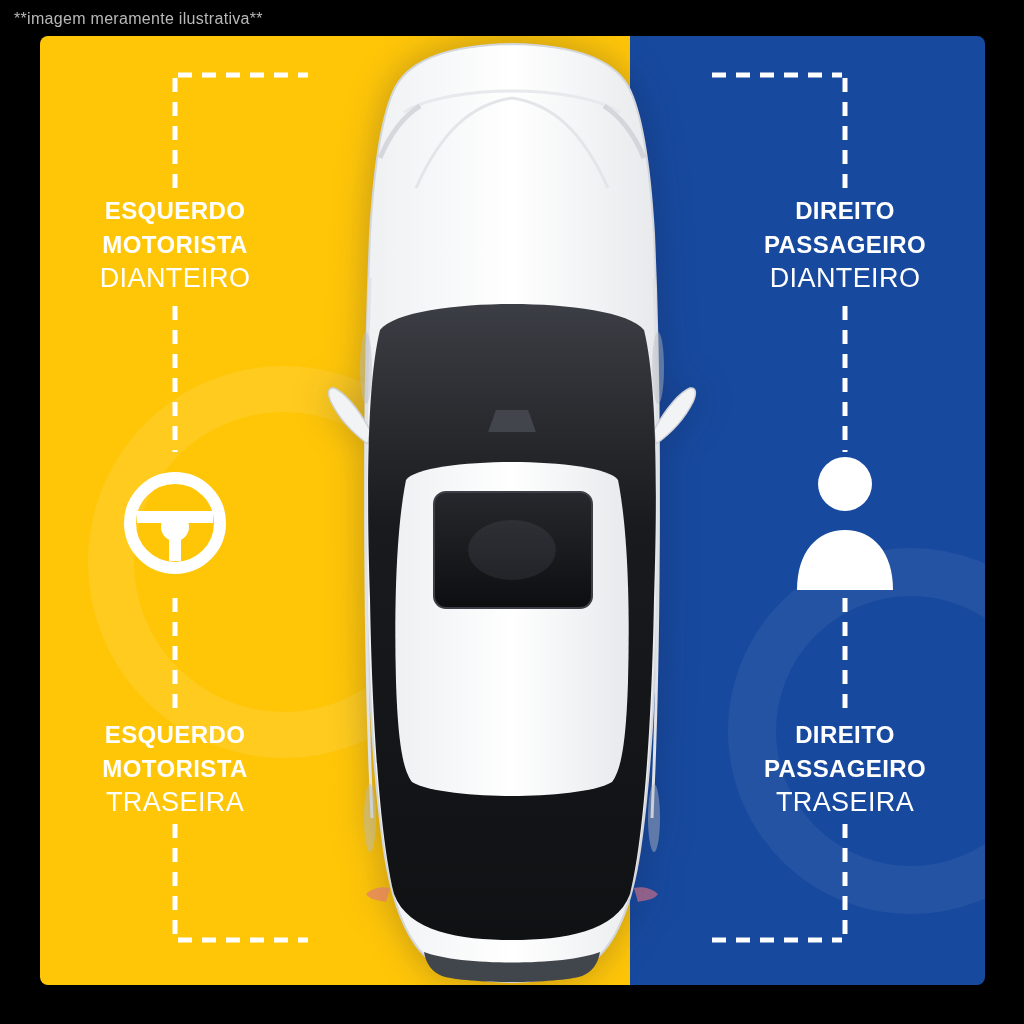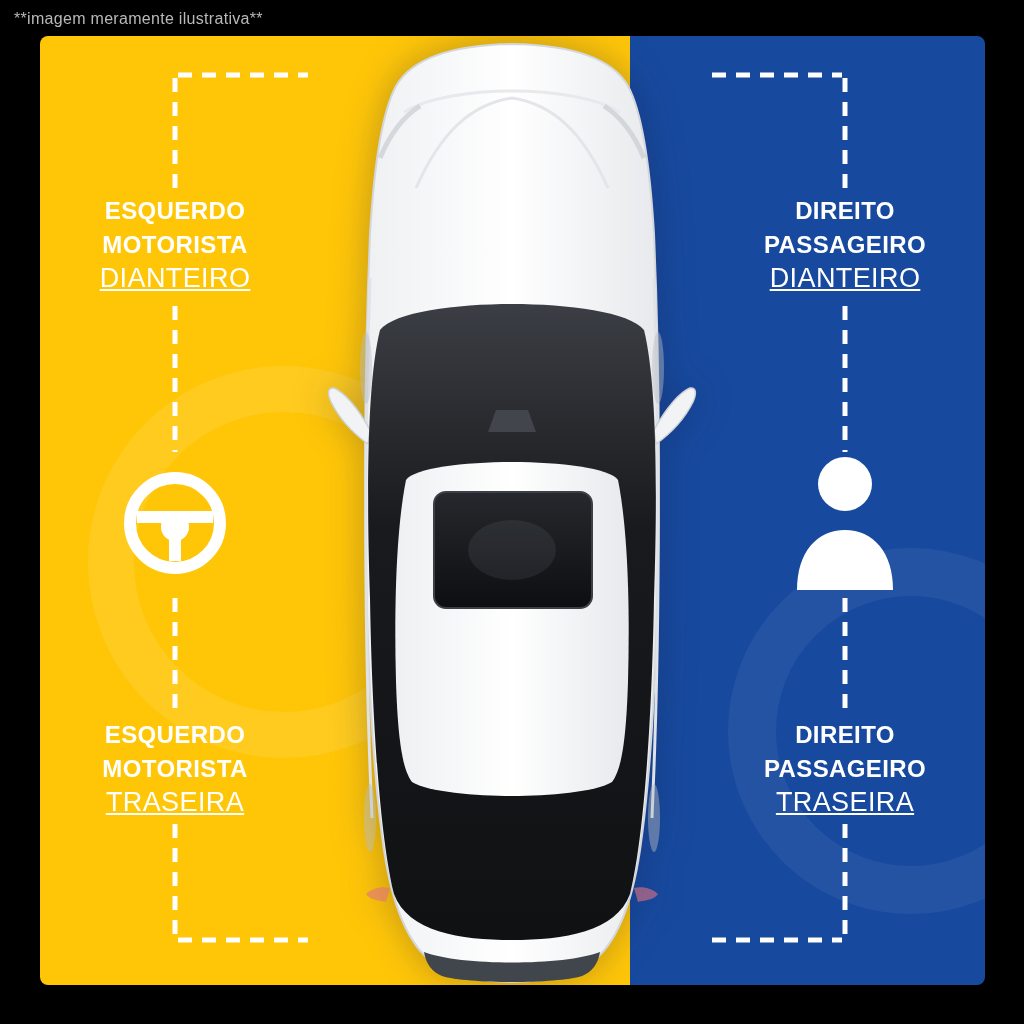--- a/index.html
+++ b/index.html
@@ -28,21 +28,21 @@
     position:absolute;left:280px;top:2px;width:384px;height:946px;
     filter:drop-shadow(0 0 18px rgba(20,25,60,.28));
   }
   .icon{position:absolute;}
   .icon.wheel{left:75px;top:425px;width:120px;height:124px;}
   .icon.person{left:745px;top:412px;width:120px;height:146px;}
   .label{
     position:absolute;width:240px;text-align:center;color:var(--label-text,#ffffff);
   }
   .label .b{font-weight:700;font-size:24px;line-height:34px;letter-spacing:.4px;}
-  .label .r{font-weight:400;font-size:27px;line-height:33px;letter-spacing:.4px;text-decoration:underline;}
+  .label .r{font-weight:400;font-size:27px;line-height:33px;letter-spacing:.4px;}
   .label.lf{left:15px;top:158px;}
   .label.rf{left:685px;top:158px;}
   .label.lr{left:15px;top:682px;}
   .label.rr{left:685px;top:682px;}
 </style>
 </head>
 <body>
 
 <div class="stage">
 

